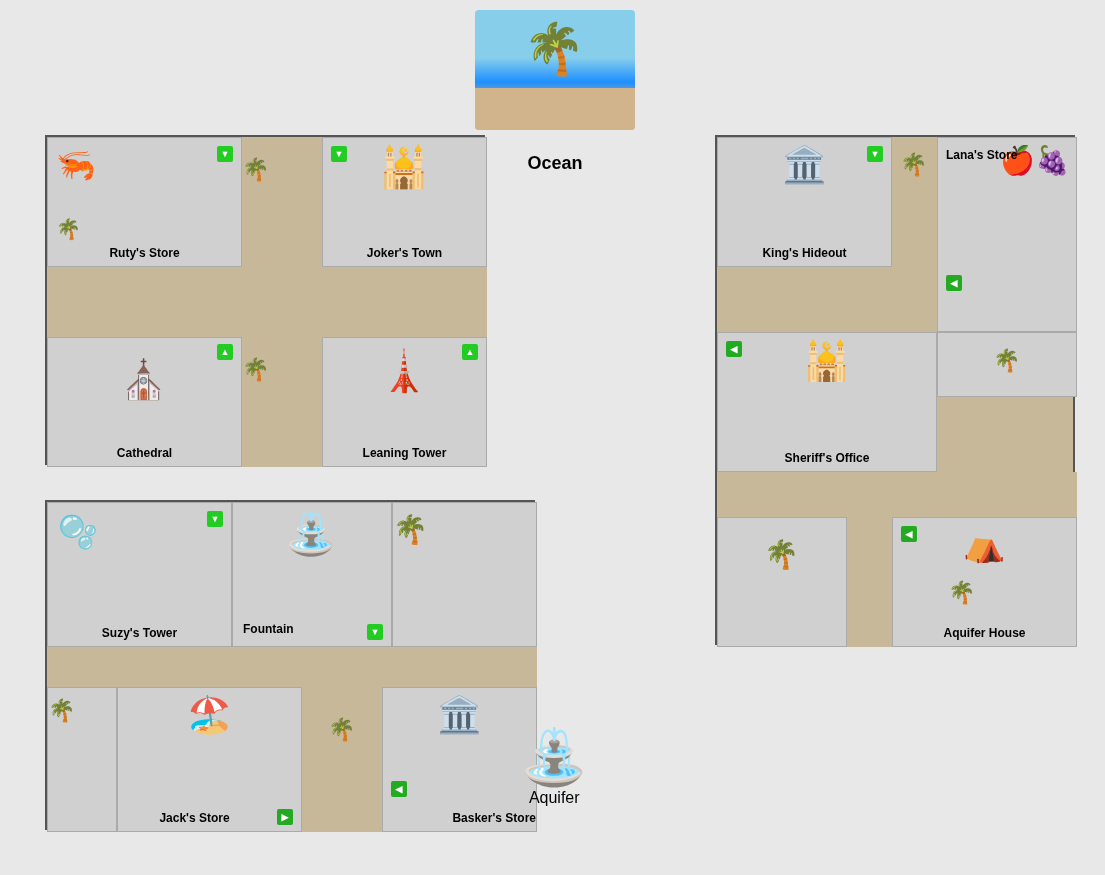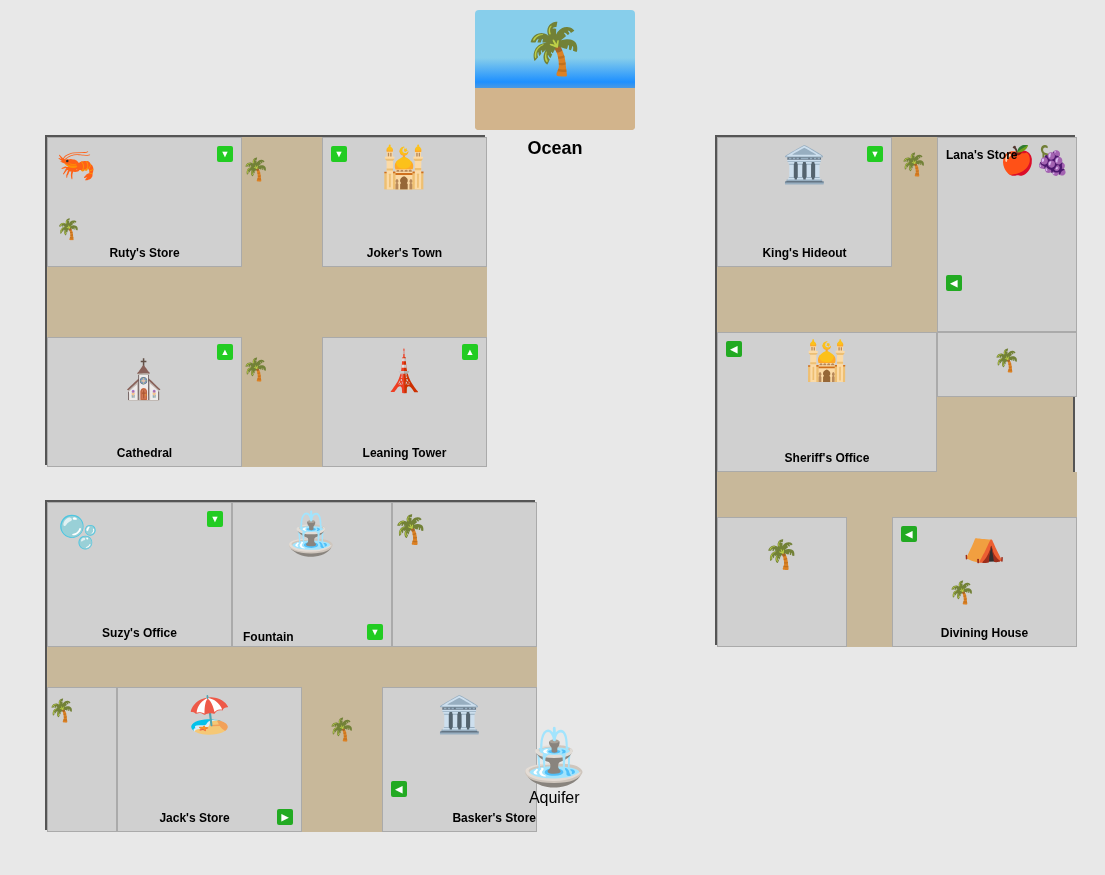--- a/index.html
+++ b/index.html
@@ -76,21 +76,21 @@
       position: absolute;
       top: 10px;
       left: 50%;
       transform: translateX(-50%);
       font-size: 50px;
     }
 
     .ocean-label {
       font-size: 18px;
       font-weight: bold;
-      margin-top: 8px;
+      margin-top: 23px;
     }
 
     
     .aquifer-area {
       position: absolute;
       display: flex;
       flex-direction: column;
       align-items: center;
     }
 
@@ -364,27 +364,27 @@
       <div style="position:absolute; bottom:6px; left:0; right:0; text-align:center;" class="cell-label">Leaning Tower</div>
     </div>
 
   </div>
 
   <div id="district-sw" class="district">
 
     <div class="sw-suzy">
       <div style="position:absolute; top:10px; left:10px; font-size:32px;">🫧</div>
       <div style="position:absolute; top:8px; right:8px;" class="arrow-badge arrow-down">▼</div>
-      <div style="position:absolute; bottom:6px; left:0; right:0; text-align:center;" class="cell-label">Suzy's Office</div>
+      <div style="position:absolute; bottom:6px; left:0; right:0; text-align:center;" class="cell-label">Suzy's Tower</div>
     </div>
 
     <div class="sw-fountain">
       <div style="position:absolute; top:6px; left:50%; transform:translateX(-50%); font-size:42px;">⛲</div>
       <div style="position:absolute; bottom:6px; right:8px;" class="arrow-badge arrow-down">▼</div>
-      <div style="position:absolute; bottom:2px; left:0; right:100px; text-align:left; padding-left:10px;" class="cell-label">Fountain</div>
+      <div style="position:absolute; bottom:10px; left:0; right:100px; text-align:left; padding-left:10px;" class="cell-label">Fountain</div>
     </div>
 
     <div class="sw-blank1">
       <div style="font-size:28px; margin-top:10px;">🌴</div>
     </div>
 
     <div class="sw-road"></div>
 
     <div class="sw-blank2">
       <div style="font-size:22px; margin-top:10px;">🌴</div>
@@ -442,21 +442,21 @@
 
     <div class="ne-blank3">
       <div style="font-size:28px; margin-top:20px; text-align:center;">🌴</div>
     </div>
 
     <div class="ne-road3"></div>
 
     <div class="ne-divining">
       <div style="position:absolute; top:6px; left:50%; transform:translateX(-50%); font-size:34px;">⛺</div>
       <div style="position:absolute; top:8px; left:8px;" class="arrow-badge arrow-left">◀</div>
-      <div style="position:absolute; bottom:6px; left:0; right:0; text-align:center;" class="cell-label">Divining House</div>
+      <div style="position:absolute; bottom:6px; left:0; right:0; text-align:center;" class="cell-label">Aquifer House</div>
       <div style="position:absolute; bottom:40px; left:55px; font-size:22px;">🌴</div>
     </div>
 
   </div>
 
   <div class="aquifer-area" style="left: 520px; top: 730px;">
     <div style="font-size: 55px; line-height:1;">⛲</div>
     <div style="font-size:16px; font-weight:normal; margin-top:4px;">Aquifer</div>
   </div>
 

